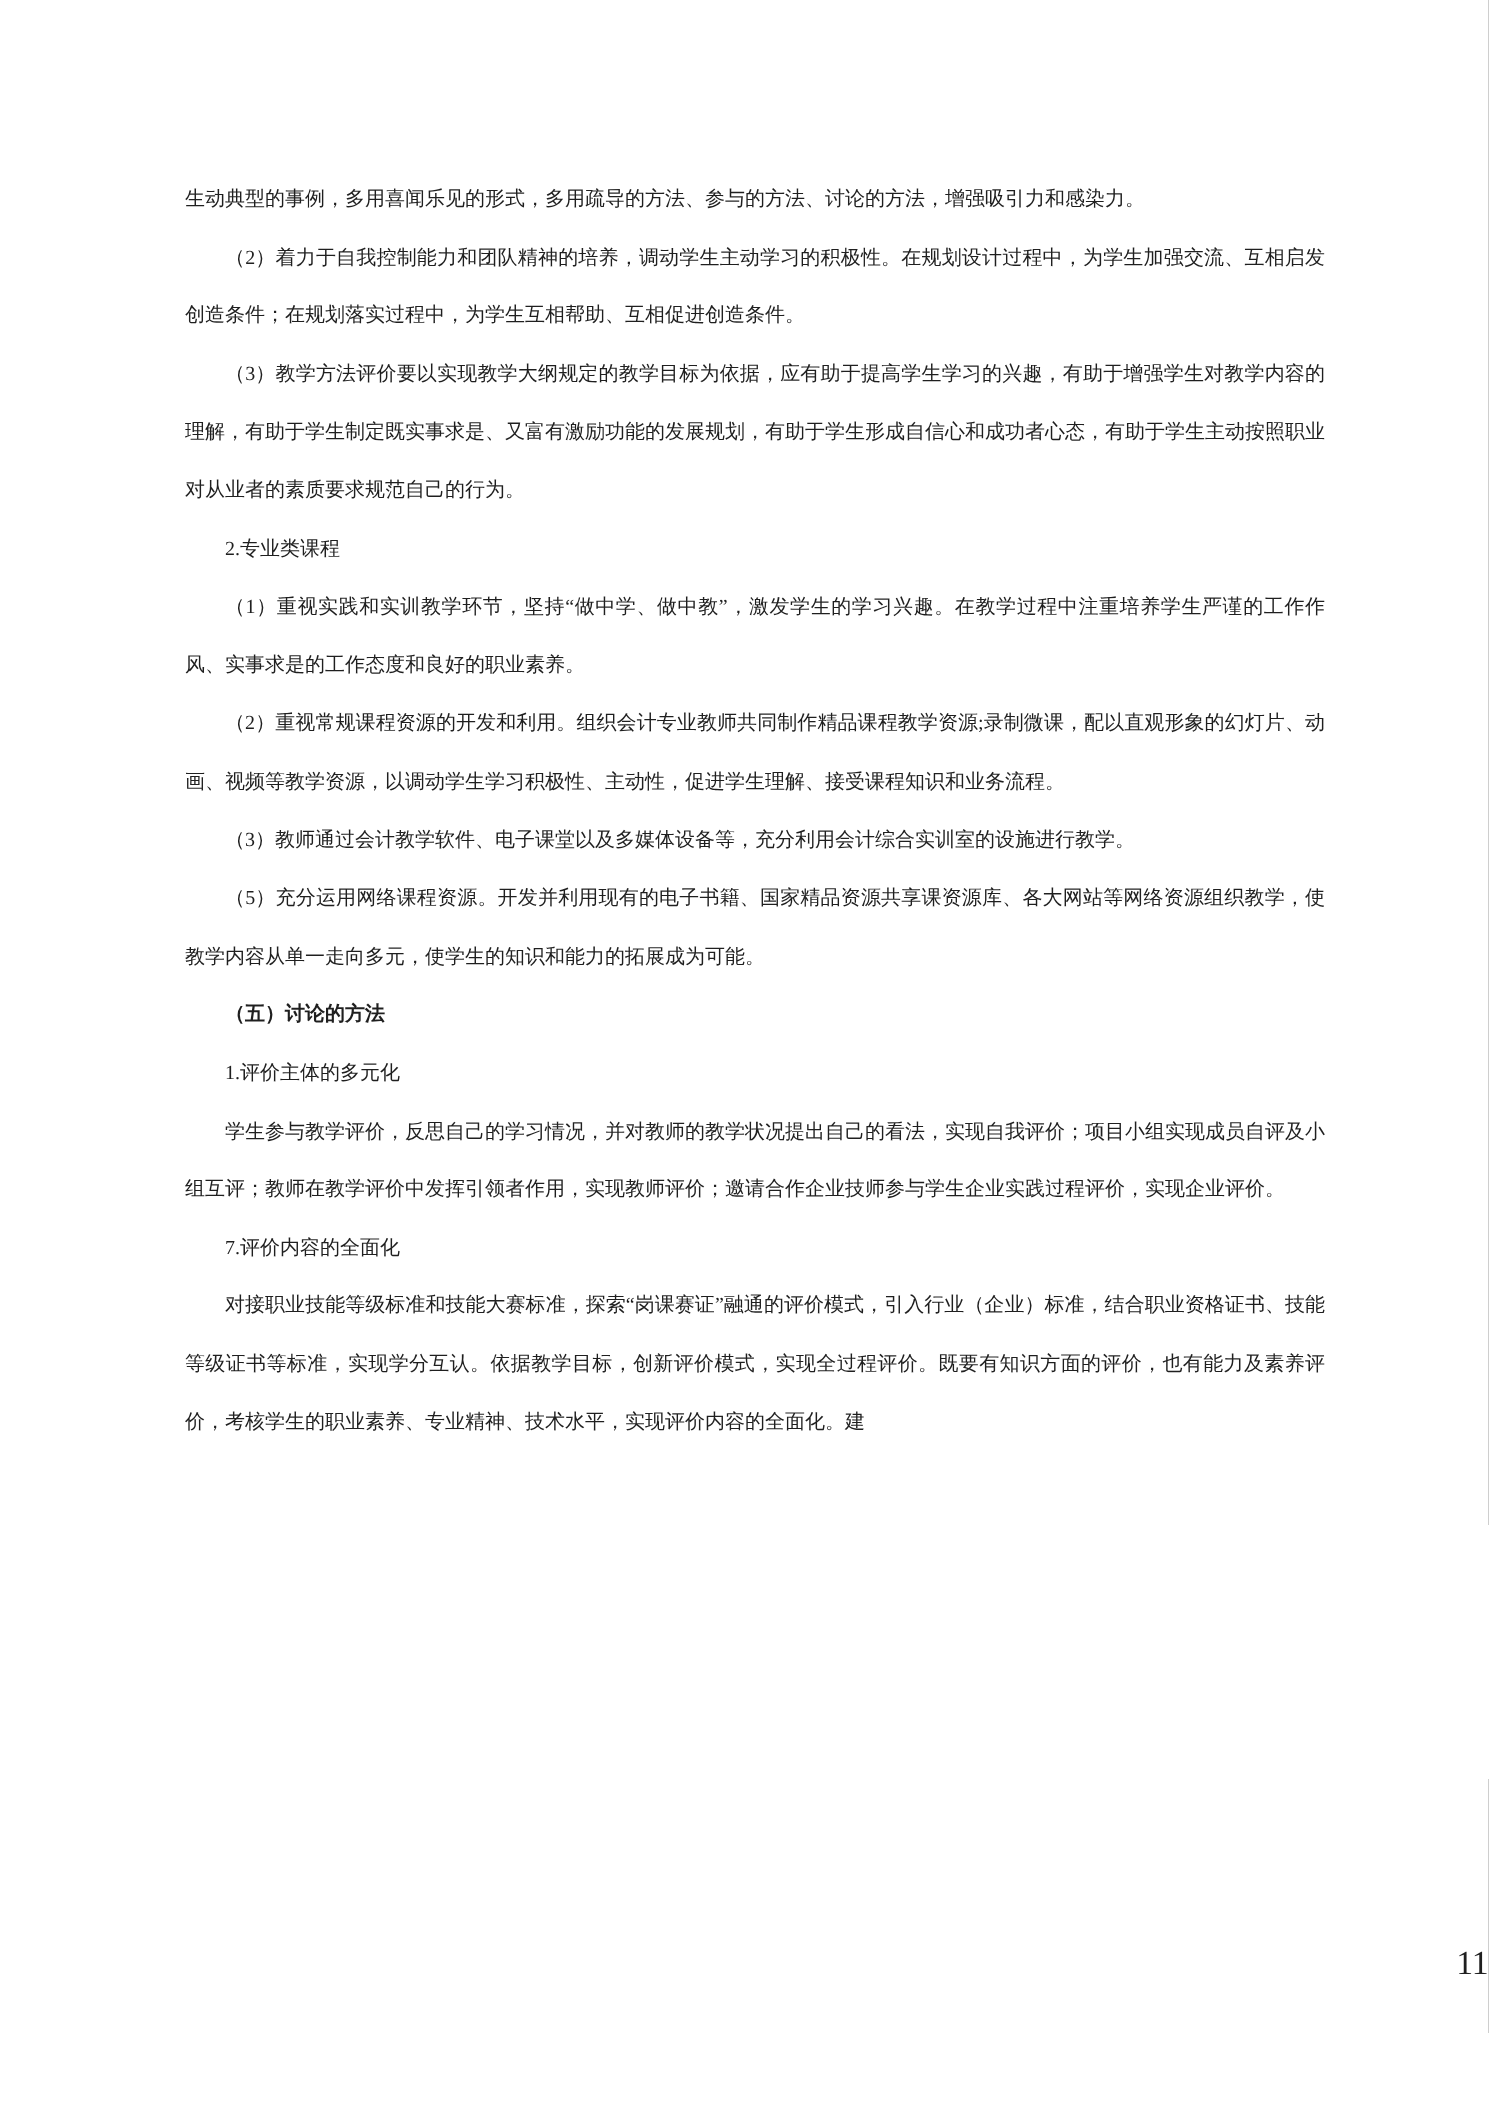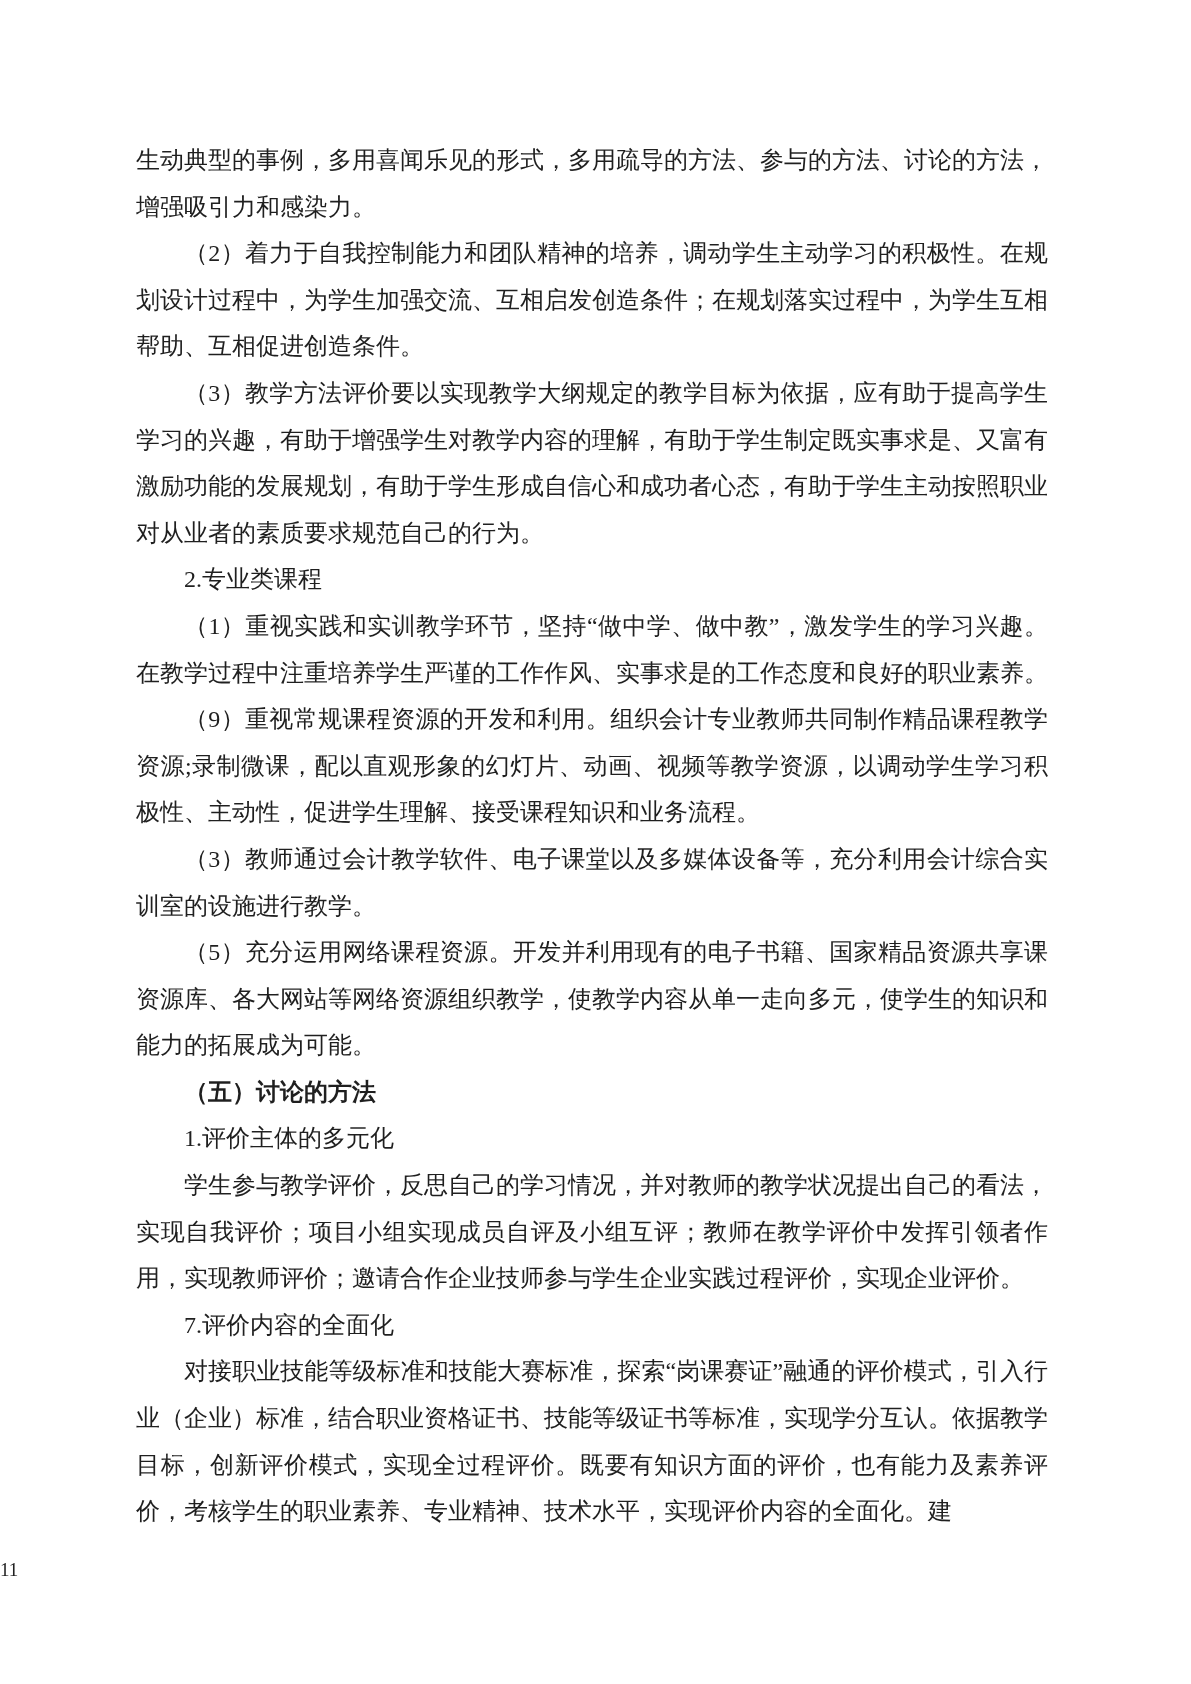--- a/index.html
+++ b/index.html
@@ -12,58 +12,58 @@
     width: 1191px;
     height: 1684px;
     margin: 0 auto;
     background: #ffffff;
     overflow: hidden;
     font-family: "Liberation Serif", "DejaVu Serif", serif;
     color: #1f1f1f;
   }
   .text-block {
     position: absolute;
-    left: 136px;
+    left: 148px;
     top: 137px;
     width: 912px;
-    font-size: 24px;
+    font-size: 16px;
     line-height: 46.6px;
   }
   .para {
     margin: 0;
     padding: 0;
     text-align: justify;
     text-indent: 2em;
     word-break: normal;
     overflow-wrap: break-word;
   }
   .para.noindent { text-indent: 0; }
   .para.heading  { font-weight: bold; }
   .page-number {
     position: absolute;
     left: 0;
     top: 1556px;
     width: 100%;
-    text-align: left;
-    font-size: 19px;
+    text-align: right;
+    font-size: 27px;
     line-height: 28px;
     color: #1f1f1f;
   }
 </style>
 </head>
 <body>
 
 <div class="page">
   <div class="text-block">
       <p class="para noindent">生动典型的事例，多用喜闻乐见的形式，多用疏导的方法、参与的方法、讨论的方法，增强吸引力和感染力。</p>
       <p class="para body">（2）着力于自我控制能力和团队精神的培养，调动学生主动学习的积极性。在规划设计过程中，为学生加强交流、互相启发创造条件；在规划落实过程中，为学生互相帮助、互相促进创造条件。</p>
       <p class="para body">（3）教学方法评价要以实现教学大纲规定的教学目标为依据，应有助于提高学生学习的兴趣，有助于增强学生对教学内容的理解，有助于学生制定既实事求是、又富有激励功能的发展规划，有助于学生形成自信心和成功者心态，有助于学生主动按照职业对从业者的素质要求规范自己的行为。</p>
       <p class="para body">2.专业类课程</p>
       <p class="para body">（1）重视实践和实训教学环节，坚持“做中学、做中教”，激发学生的学习兴趣。在教学过程中注重培养学生严谨的工作作风、实事求是的工作态度和良好的职业素养。</p>
-      <p class="para body">（9）重视常规课程资源的开发和利用。组织会计专业教师共同制作精品课程教学资源;录制微课，配以直观形象的幻灯片、动画、视频等教学资源，以调动学生学习积极性、主动性，促进学生理解、接受课程知识和业务流程。</p>
+      <p class="para body">（2）重视常规课程资源的开发和利用。组织会计专业教师共同制作精品课程教学资源;录制微课，配以直观形象的幻灯片、动画、视频等教学资源，以调动学生学习积极性、主动性，促进学生理解、接受课程知识和业务流程。</p>
       <p class="para body">（3）教师通过会计教学软件、电子课堂以及多媒体设备等，充分利用会计综合实训室的设施进行教学。</p>
       <p class="para body">（5）充分运用网络课程资源。开发并利用现有的电子书籍、国家精品资源共享课资源库、各大网站等网络资源组织教学，使教学内容从单一走向多元，使学生的知识和能力的拓展成为可能。</p>
       <p class="para heading">（五）讨论的方法</p>
       <p class="para body">1.评价主体的多元化</p>
       <p class="para body">学生参与教学评价，反思自己的学习情况，并对教师的教学状况提出自己的看法，实现自我评价；项目小组实现成员自评及小组互评；教师在教学评价中发挥引领者作用，实现教师评价；邀请合作企业技师参与学生企业实践过程评价，实现企业评价。</p>
       <p class="para body">7.评价内容的全面化</p>
       <p class="para body">对接职业技能等级标准和技能大赛标准，探索“岗课赛证”融通的评价模式，引入行业（企业）标准，结合职业资格证书、技能等级证书等标准，实现学分互认。依据教学目标，创新评价模式，实现全过程评价。既要有知识方面的评价，也有能力及素养评价，考核学生的职业素养、专业精神、技术水平，实现评价内容的全面化。建</p>
     </div>
   <div class="page-number">11</div>
 </div>

